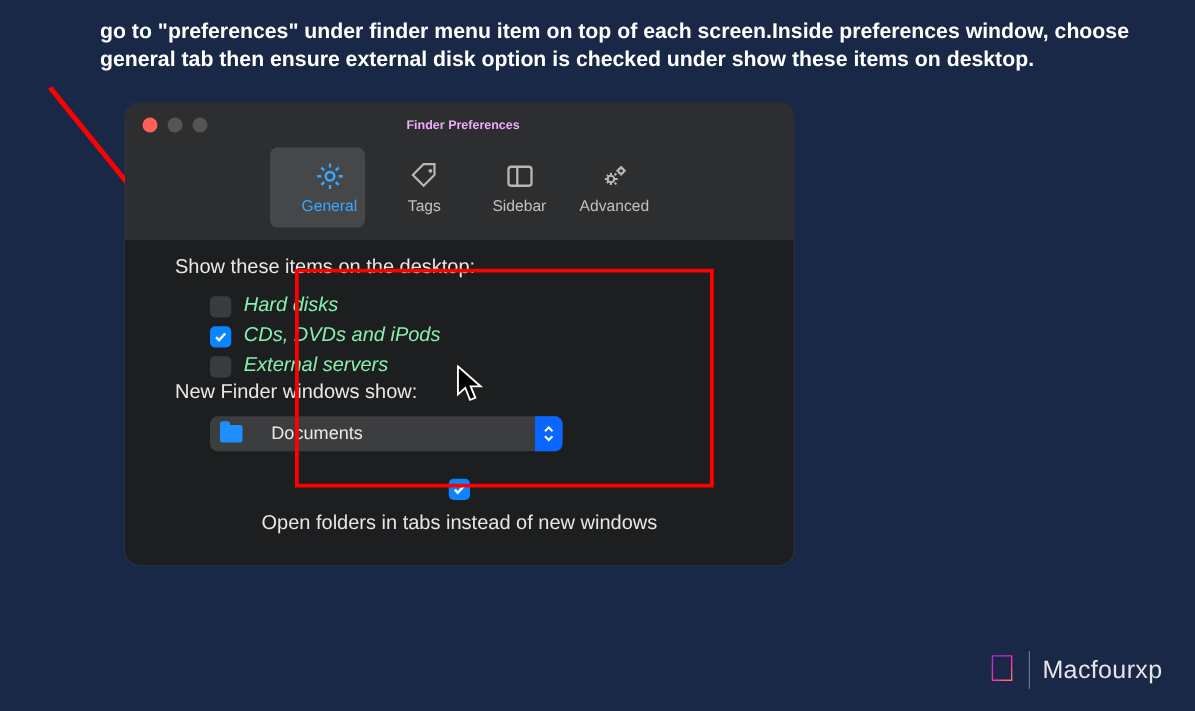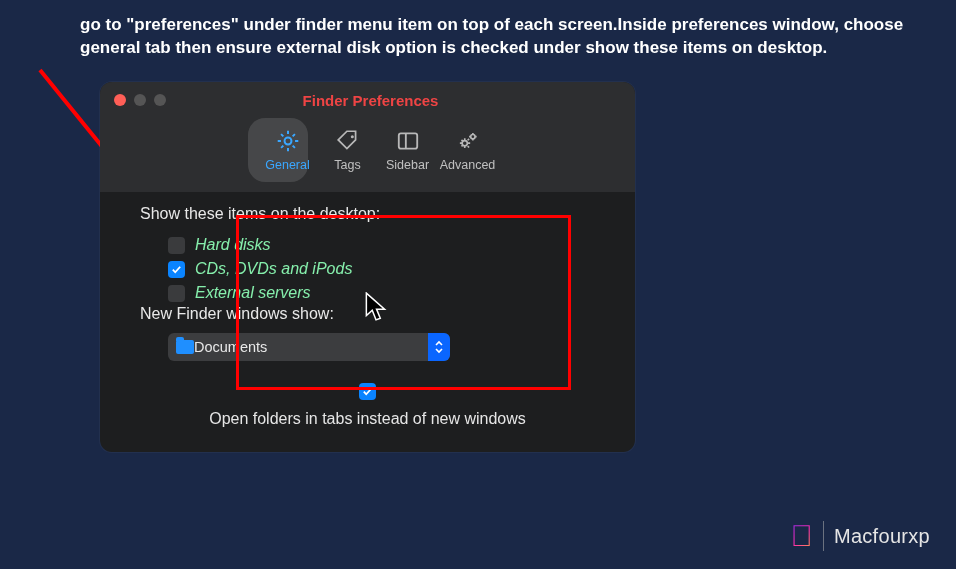--- a/index.html
+++ b/index.html
@@ -53,42 +53,42 @@
     padding-top: 4px;
   }
   .traffic {
     width: 12px; height: 12px; border-radius: 50%; margin-right: 8px;
   }
   .tl-red { background: #ff5f57; }
   .tl-grey { background: #555; }
   .window-title {
     flex: 1;
     text-align: center;
-    color: #ef4444;
-    font-size: 15px;
+    color: #f0abfc;
+    font-size: 10px;
     font-weight: 600;
     margin-left: -54px;
   }
   .toolbar {
     flex: 1;
     display: flex;
     align-items: center;
     justify-content: center;
     gap: 0;
     padding-bottom: 6px;
   }
   .tab {
-    width: 60px;
+    width: 76px;
     height: 64px;
     display: flex;
     flex-direction: column;
     align-items: center;
     justify-content: center;
     gap: 4px;
-    border-radius: 17px;
+    border-radius: 6px;
     color: #b8b8b8;
     font-size: 12px;
     cursor: pointer;
     padding-left: 20px;
   }
   .tab.active {
     background: rgba(255,255,255,.12);
     color: #3aa7ff;
   }
   .tab.active .tab-label { color: #3aa7ff; }
@@ -142,21 +142,21 @@
     margin-left: 28px;
   }
   .select {
     display: flex;
     align-items: center;
     background: #3c3d3f;
     border-radius: 6px;
     height: 28px;
     width: 282px;
     padding: 0 0 0 8px;
-    gap: 0;
+    gap: 23px;
     font-size: 14.5px;
     color: #e8e8e8;
     position: relative;
     cursor: pointer;
   }
   .folder-icon {
     width: 18px; height: 14px; border-radius: 2px;
     background: #1f8fff;
     position: relative;
   }

